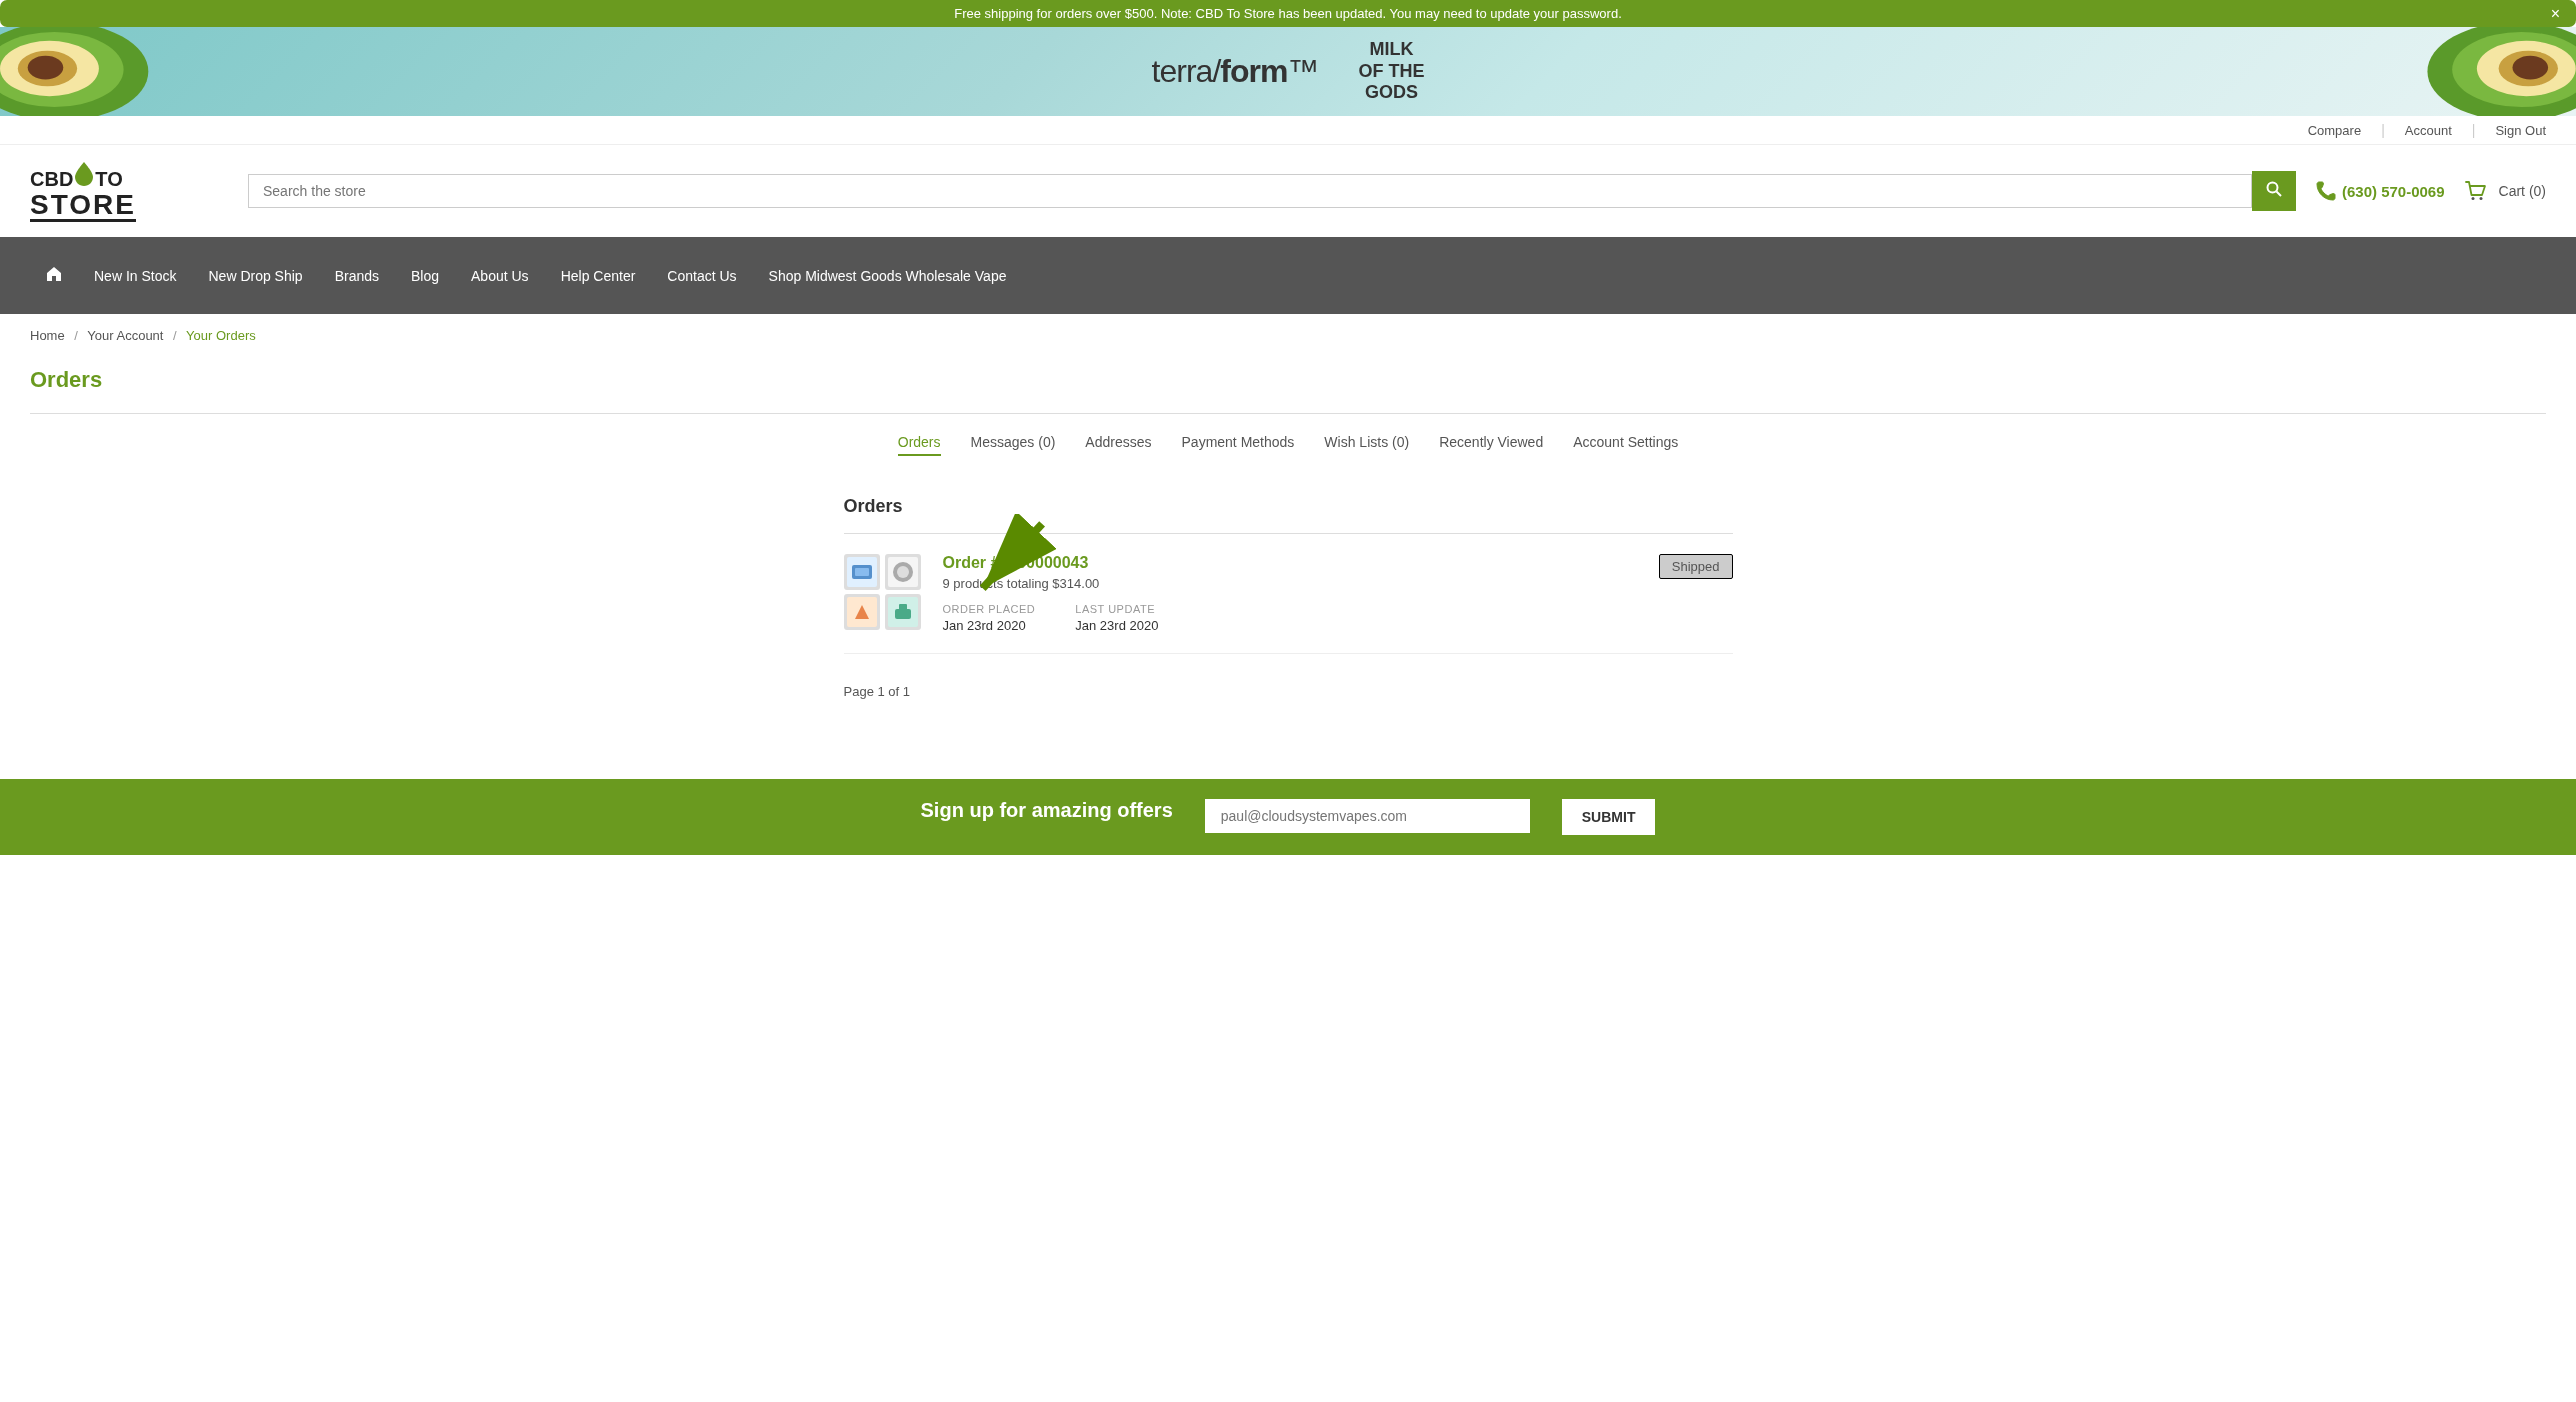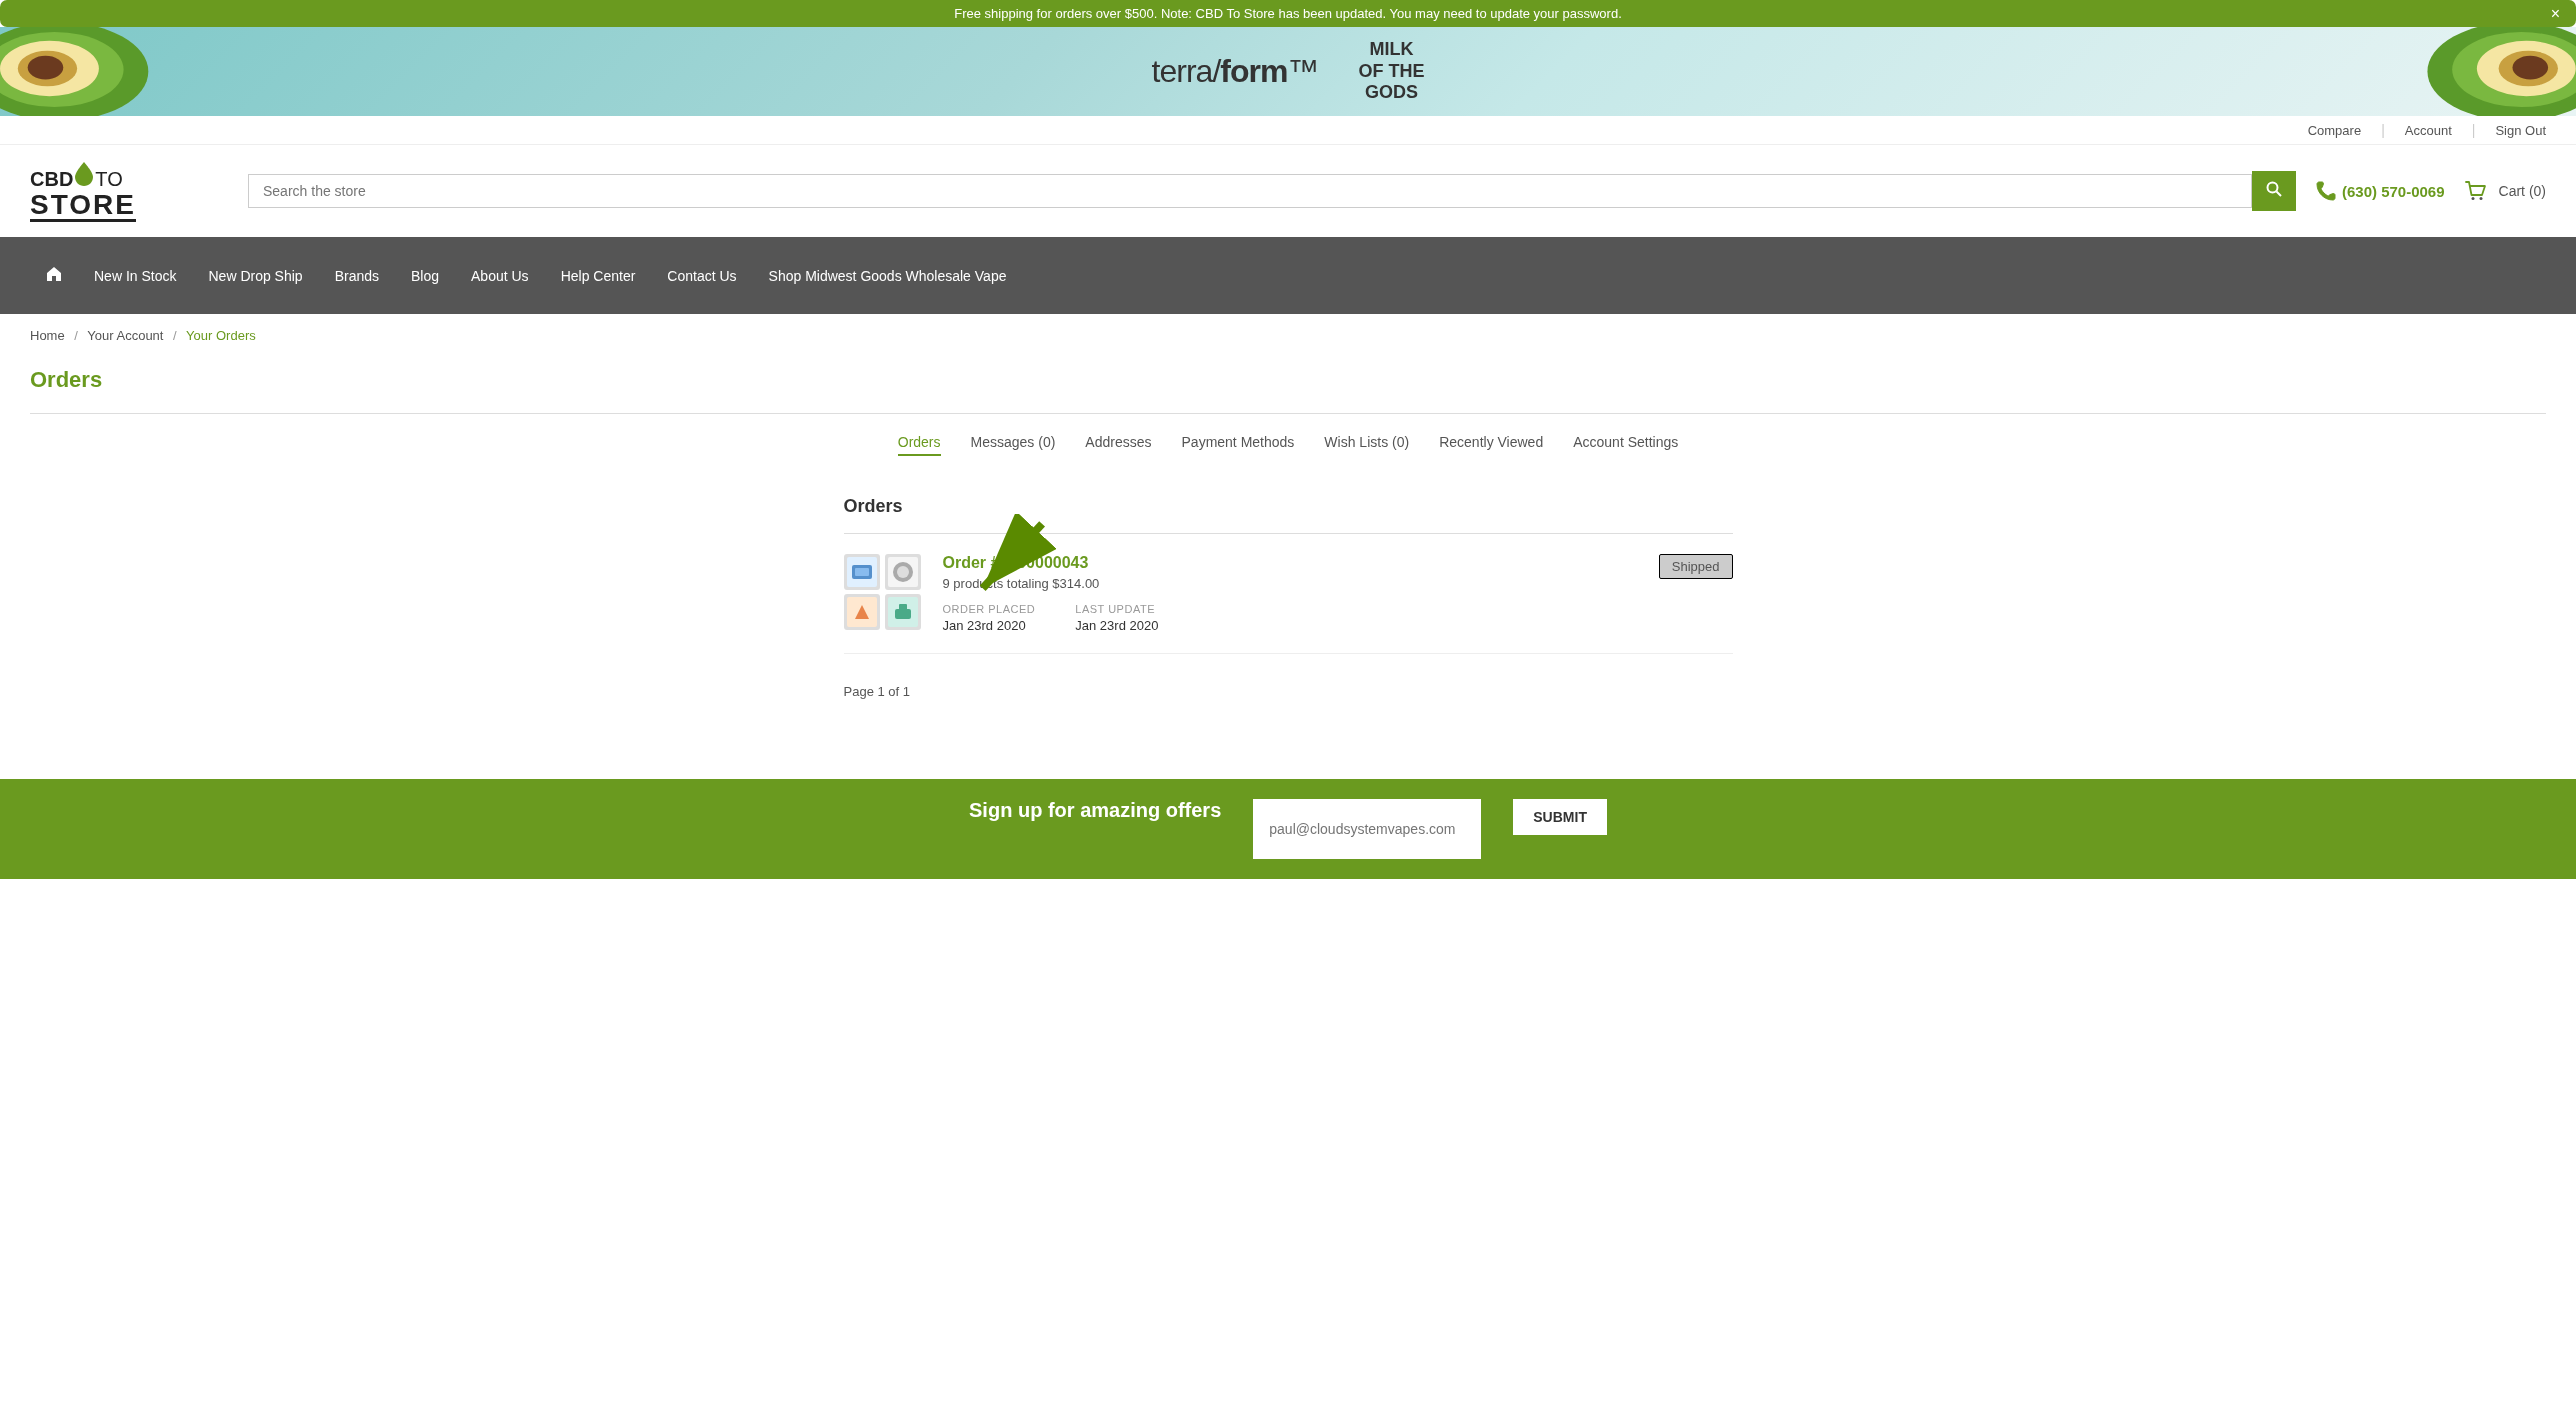--- a/index.html
+++ b/index.html
@@ -309,23 +309,23 @@
       justify-content: center;
       gap: 32px;
       margin-top: 40px;
     }
     .footer-signup-title {
       color: #fff;
       font-size: 20px;
       font-weight: 700;
     }
     .footer-signup input {
-      padding: 22px 16px;
+      padding: 9px 16px;
       border: none;
-      width: 228px;
+      width: 325px;
       font-size: 14px;
     }
     .footer-signup button {
       background: #fff;
       color: #333;
       border: none;
       padding: 10px 20px;
       font-weight: 700;
       font-size: 14px;
       cursor: pointer;
@@ -394,21 +394,21 @@
 <div class="header">
   <div class="logo-area">
     <div style="display:flex;align-items:center;gap:4px;">
       <div>
         <div style="display:flex;align-items:baseline;gap:2px;">
           <span class="logo-text" style="font-size:20px;font-weight:700;">CBD</span>
 
           <svg width="18" height="24" viewBox="0 0 18 24" xmlns="http://www.w3.org/2000/svg">
             <path d="M9 0 C9 0 0 10 0 15 C0 20 4 24 9 24 C14 24 18 20 18 15 C18 10 9 0 9 0Z" fill="#6a9a1f"></path>
           </svg>
-          <span class="logo-text" style="font-size:20px;font-weight:400;margin-top:9px;">TO</span>
+          <span class="logo-text" style="font-size:20px;font-weight:700;margin-top:9px;">TO</span>
         </div>
         <div class="logo-underline">
           <span class="logo-text" style="font-size:28px;font-weight:900;letter-spacing:2px;">STORE</span>
         </div>
       </div>
     </div>
   </div>
 
   <div class="search-area">
     <input class="search-input" type="text" placeholder="Search the store" style="">

